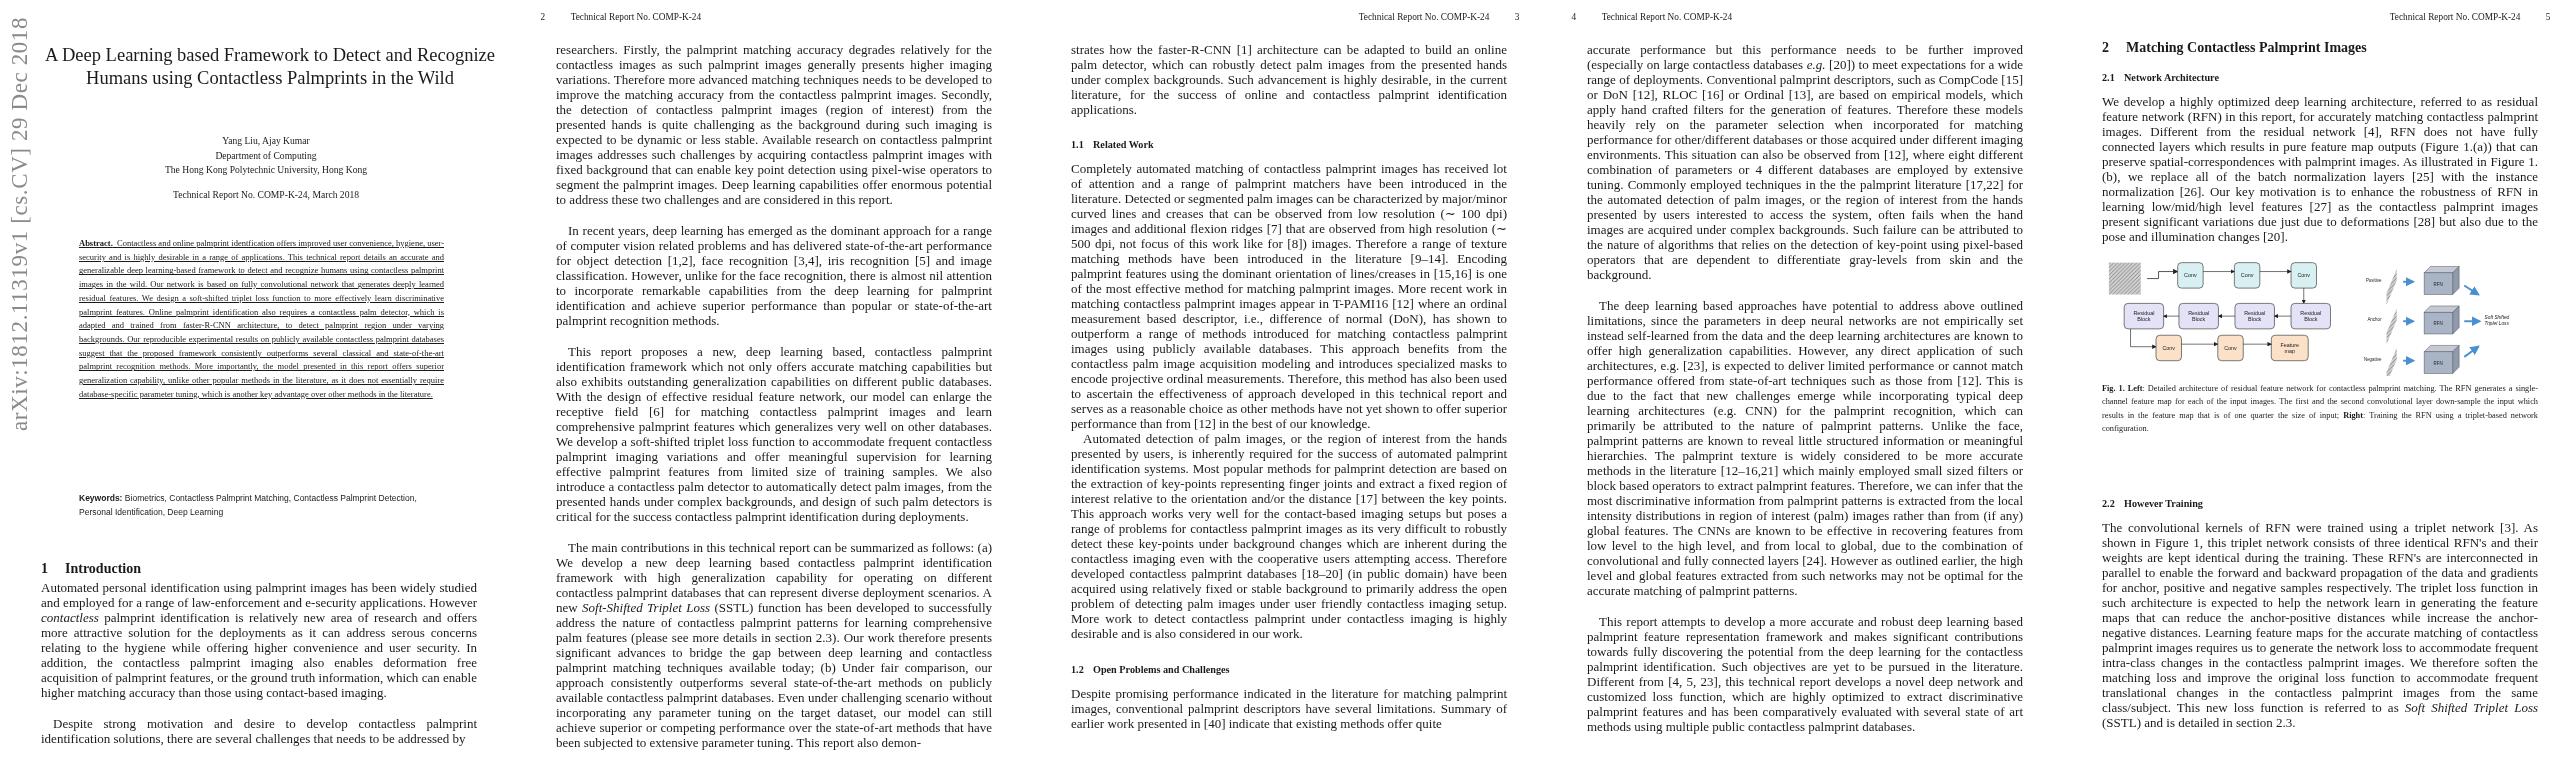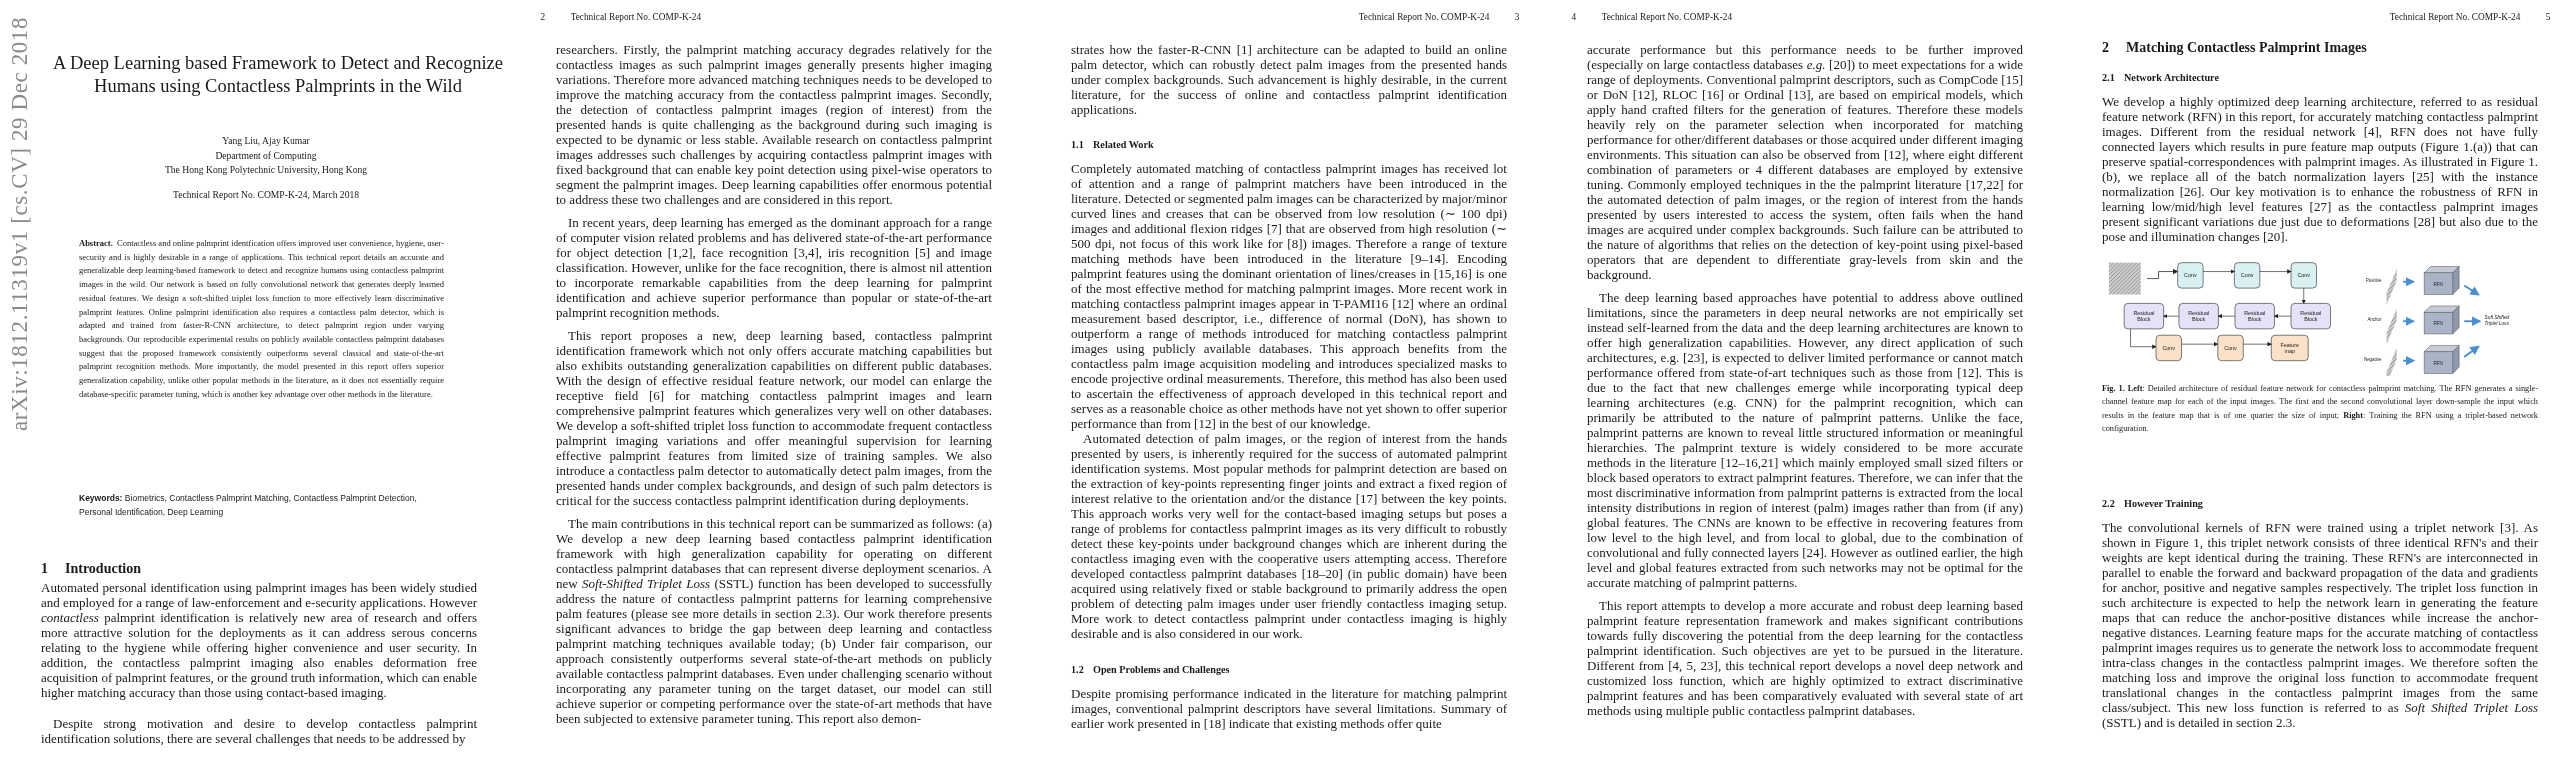--- a/index.html
+++ b/index.html
@@ -4,57 +4,57 @@
 <style>
   html, body { margin:0; padding:0; background:#ffffff; }
   body { width:2576px; height:766px; overflow:hidden; position:relative;
          font-family:"DejaVu Serif","Liberation Serif",serif; color:#1a1a1a; }
   .page { position:absolute; top:0; width:515px; height:766px; background:#fff; }
   #p1 { left:0; } #p2 { left:515px; } #p3 { left:1030px; } #p4 { left:1546px; } #p5 { left:2061px; }
   .body-text { position:absolute; left:41px; width:436px; font-family:"Liberation Serif",serif;
                font-size:13px; line-height:15px; text-align:justify; hyphens:auto; }
   .body-text p { margin:0; text-indent:12px; }
   .body-text p.noindent { text-indent:0; }
-  .body-text p + p { margin-top:8px; }
+  .body-text p + p { margin-top:16px; }
   .runhead { position:absolute; top:11.5px; left:25.5px; width:464px; font-family:"Liberation Serif",serif;
              font-size:9.3px; display:flex; gap:25.5px; }
   .runhead.right { justify-content:flex-end; }
   .arxiv-stamp { position:absolute; left:3.8px; top:32px; width:32px; height:383px; }
   .arxiv-stamp span { position:absolute; left:50%; top:50%; white-space:nowrap;
         transform:translate(-50%,-50%) rotate(-90deg); font-family:"Liberation Serif",serif;
         font-size:23px; color:#8a8a8a; letter-spacing:0.6px; }
   .title { position:absolute; top:40px; left:36px; width:460px; text-align:center;
            font-family:"Liberation Serif",serif; font-size:18.5px; line-height:23px; font-weight:normal; }
   .authors { position:absolute; top:134px; left:36px; width:460px; text-align:center;
              font-family:"Liberation Serif",serif; font-size:9.6px; line-height:14.7px; }
   .report-line { position:absolute; top:189px; left:36px; width:460px; text-align:center;
                  font-family:"Liberation Serif",serif; font-size:9.6px; }
   .abstract { position:absolute; top:237px; left:79px; width:365px; font-family:"Liberation Serif",serif;
-              font-size:8.5px; line-height:13.7px; text-align:justify; }
+              font-size:8.5px; line-height:13.7px; text-align:justify;text-decoration:underline; }
   .abstract b { font-weight:bold; }
   .keywords { position:absolute; top:492px; left:79px; width:365px; font-family:Liberation Sans, sans-serif;
               font-size:8.5px; line-height:13.7px; }
   .h1 { position:absolute; font-family:"Liberation Serif",serif; font-size:14px; font-weight:bold; }
   .h1 .num { display:inline-block; width:24px; }
   .h2 { position:absolute; font-family:"Liberation Serif",serif; font-size:10.2px; font-weight:bold; }
   .h2 .num { display:inline-block; width:22px; }
   .figure { position:absolute; top:255px; left:41px; width:436px; height:121px; }
   .fig-caption { position:absolute; top:382px; left:41px; width:436px; font-family:"Liberation Serif",serif;
                  font-size:8.3px; line-height:13.4px; text-align:justify; }
   .fig-caption b { font-weight:bold;font-family:Liberation Serif, serif; }
   i, em { font-style:italic; }
 </style>
 </head>
 <body>
 
 <div class="page" id="p1">
   <div class="arxiv-stamp">
     <span>arXiv:1812.11319v1  [cs.CV]  29 Dec 2018</span>
   </div>
-  <h1 class="title" style="margin:12px">A Deep Learning based Framework to Detect and Recognize Humans using Contactless Palmprints in the Wild</h1>
+  <h1 class="title" style="margin:4px">A Deep Learning based Framework to Detect and Recognize Humans using Contactless Palmprints in the Wild</h1>
   <div class="authors">
     <div>Yang Liu, Ajay Kumar</div>
     <div>Department of Computing</div>
     <div>The Hong Kong Polytechnic University, Hong Kong</div>
   </div>
   <div class="report-line">Technical Report No. COMP-K-24, March 2018</div>
   <div class="abstract">
     <b>Abstract.</b>&nbsp;
     <span>Contactless and online palmprint identfication offers improved user convenience, hygiene, user-security and is highly desirable in a range of applications. This technical report details an accurate and generalizable deep learning-based framework to detect and recognize humans using contactless palmprint images in the wild. Our network is based on fully convolutional network that generates deeply learned residual features. We design a soft-shifted triplet loss function to more effectively learn discriminative palmprint features. Online palmprint identification also requires a contactless palm detector, which is adapted and trained from faster-R-CNN architecture, to detect palmprint region under varying backgrounds. Our reproducible experimental results on publicly available contactless palmprint databases suggest that the proposed framework consistently outperforms several classical and state-of-the-art palmprint recognition methods. More importantly, the model presented in this report offers superior generalization capability, unlike other popular methods in the literature, as it does not essentially require database-specific parameter tuning, which is another key advantage over other methods in the literature.</span>
   </div>
@@ -96,21 +96,21 @@
     <span class="num">1.1</span><span>Related Work</span>
   </div>
   <div class="body-text" style="top:161px;">
     <p class="noindent">Completely automated matching of contactless palmprint images has received lot of attention and a range of palmprint matchers have been introduced in the literature. Detected or segmented palm images can be characterized by major/minor curved lines and creases that can be observed from low resolution (∼ 100 dpi) images and additional flexion ridges [7] that are observed from high resolution (∼ 500 dpi, not focus of this work like for [8]) images. Therefore a range of texture matching methods have been introduced in the literature [9–14]. Encoding palmprint features using the dominant orientation of lines/creases in [15,16] is one of the most effective method for matching palmprint images. More recent work in matching contactless palmprint images appear in T-PAMI16 [12] where an ordinal measurement based descriptor, i.e., difference of normal (DoN), has shown to outperform a range of methods introduced for matching contactless palmprint images using publicly available databases. This approach benefits from the contactless palm image acquisition modeling and introduces specialized masks to encode projective ordinal measurements. Therefore, this method has also been used to ascertain the effectiveness of approach developed in this technical report and serves as a reasonable choice as other methods have not yet shown to offer superior performance than from [12] in the best of our knowledge.</p>
     <p style="margin-top:0">Automated detection of palm images, or the region of interest from the hands presented by users, is inherently required for the success of automated palmprint identification systems. Most popular methods for palmprint detection are based on the extraction of key-points representing finger joints and extract a fixed region of interest relative to the orientation and/or the distance [17] between the key points. This approach works very well for the contact-based imaging setups but poses a range of problems for contactless palmprint images as its very difficult to robustly detect these key-points under background changes which are inherent during the contactless imaging even with the cooperative users attempting access. Therefore developed contactless palmprint databases [18–20] (in public domain) have been acquired using relatively fixed or stable background to primarily address the open problem of detecting palm images under user friendly contactless imaging setup. More work to detect contactless palmprint under contactless imaging is highly desirable and is also considered in our work.</p>
   </div>
   <div class="h2" style="top:664px;left:41px;">
     <span class="num">1.2</span><span>Open Problems and Challenges</span>
   </div>
   <div class="body-text" style="top:686px;">
-    <p class="noindent">Despite promising performance indicated in the literature for matching palmprint images, conventional palmprint descriptors have several limitations. Summary of earlier work presented in [18] indicate that existing methods offer quite</p>
+    <p class="noindent">Despite promising performance indicated in the literature for matching palmprint images, conventional palmprint descriptors have several limitations. Summary of earlier work presented in [40] indicate that existing methods offer quite</p>
   </div>
 </div>
 
 <div class="page" id="p4">
   <div class="runhead">
     <span>4</span>
     <span>Technical Report No. COMP-K-24</span>
   </div>
   <div class="body-text" style="top:42px;">
     <p class="noindent"><span>accurate performance but this performance needs to be further improved (especially on large contactless databases </span><em>e.g.</em><span> [20]) to meet expectations for a wide range of deployments. Conventional palmprint descriptors, such as CompCode [15] or DoN [12], RLOC [16] or Ordinal [13], are based on empirical models, which apply hand crafted filters for the generation of features. Therefore these models heavily rely on the parameter selection when incorporated for matching performance for other/different databases or those acquired under different imaging environments. This situation can also be observed from [12], where eight different combination of parameters or 4 different databases are employed by extensive tuning. Commonly employed techniques in the the palmprint literature [17,22] for the automated detection of palm images, or the region of interest from the hands presented by users interested to access the system, often fails when the hand images are acquired under complex backgrounds. Such failure can be attributed to the nature of algorithms that relies on the detection of key-point using pixel-based operators that are dependent to differentiate gray-levels from skin and the background.</span></p>

